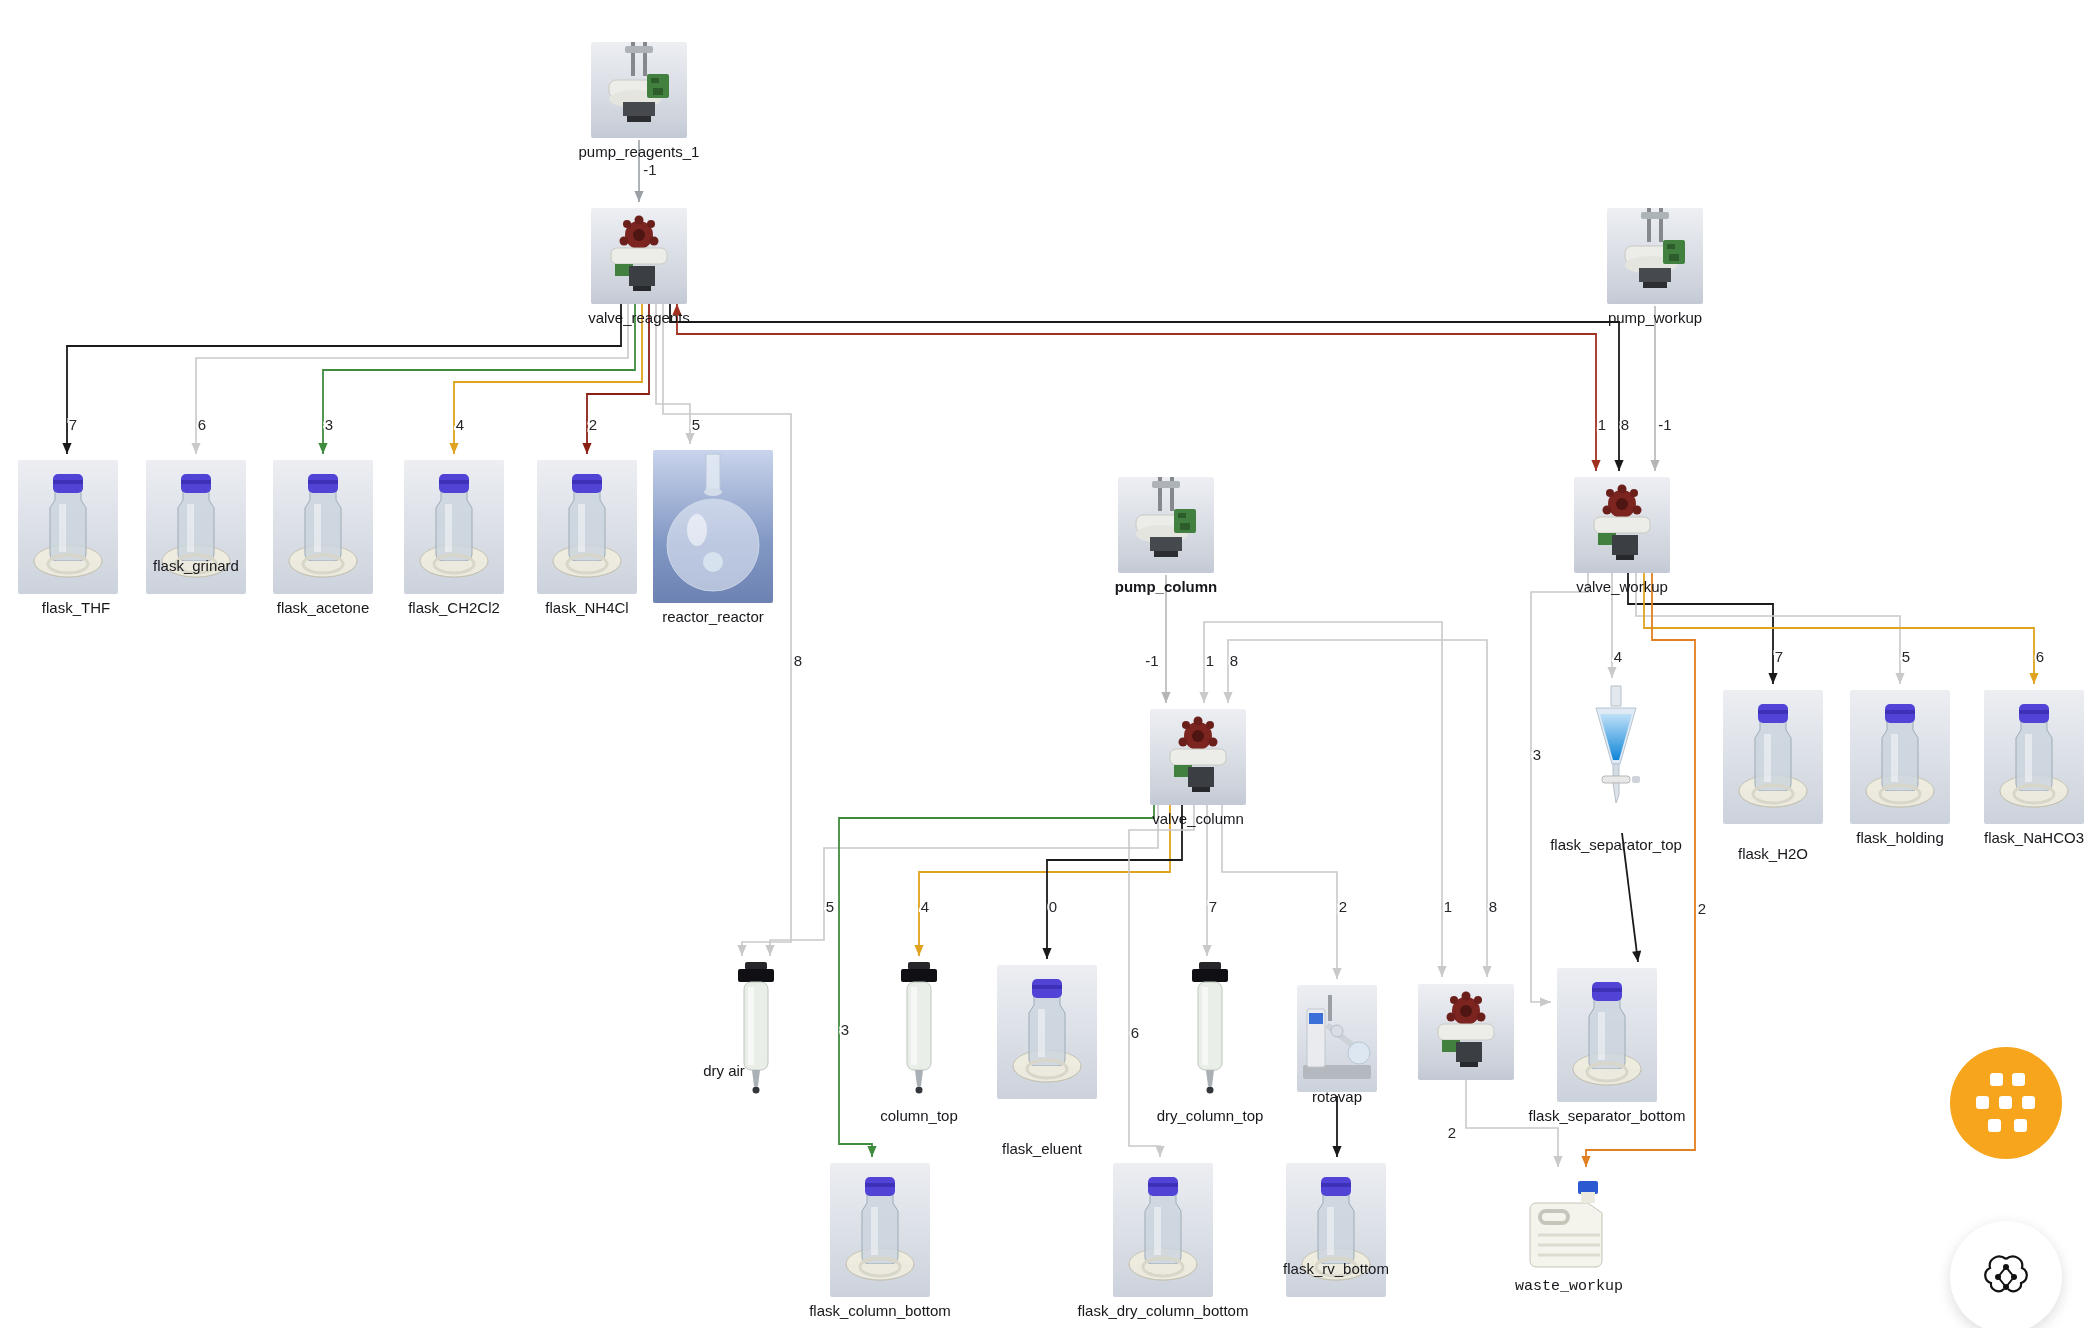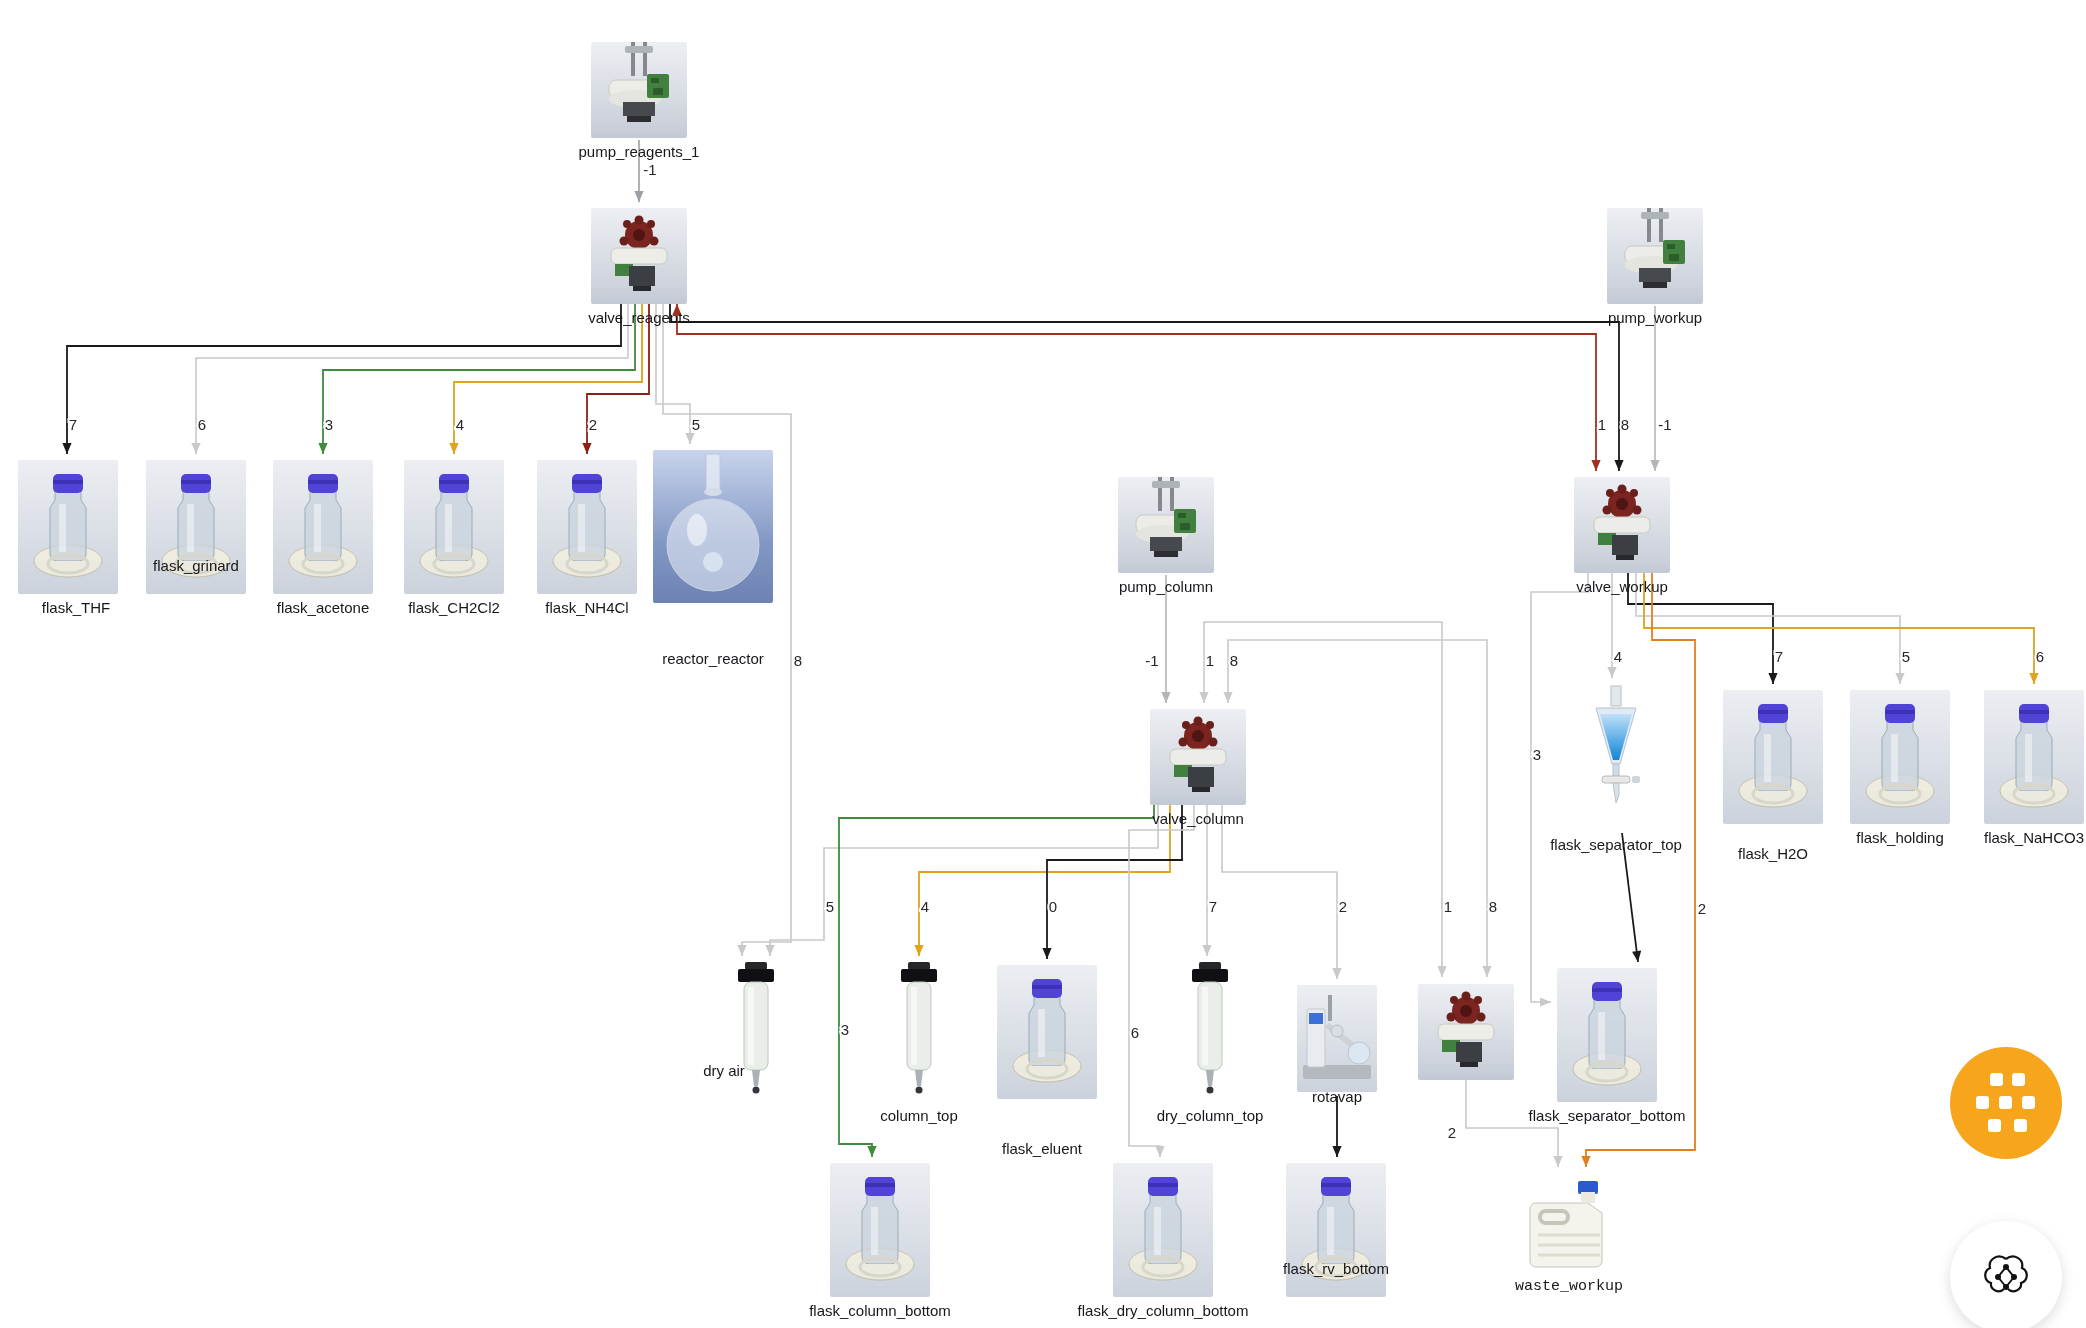--- a/index.html
+++ b/index.html
@@ -229,36 +229,36 @@
     <div class="node-label" style="left: 587px; top: 608px;">flask_NH4Cl</div>
     <div class="node bg-reactor" style="left: 653px; top: 450px; width: 120px; height: 153px;">
       <svg viewBox="0 0 120 153">
         <rect x="53" y="4" width="14" height="36" fill="#e6ecf5" fill-opacity="0.8" stroke="#b9c6da"></rect>
         <circle cx="60" cy="95" r="46" fill="#eef3fa" fill-opacity="0.55" stroke="#c9d5e6"></circle>
         <ellipse cx="44" cy="80" rx="10" ry="16" fill="#ffffff" opacity="0.55"></ellipse>
         <ellipse cx="60" cy="42" rx="9" ry="4" fill="#d4dcea"></ellipse>
         <circle cx="60" cy="112" r="10" fill="#dfe8f3" opacity="0.8"></circle>
       </svg>
     </div>
-    <div class="node-label" style="left: 713px; top: 617px; margin-top: 42px;">reactor_reactor</div>
+    <div class="node-label" style="left: 713px; top: 617px;">reactor_reactor</div>
     <div class="node bg-machine" style="left: 1118px; top: 477px; width: 96px; height: 96px;">
       <svg viewBox="0 0 96 96">
         <rect x="40" y="0" width="4" height="34" fill="#85898e"></rect>
         <rect x="52" y="0" width="4" height="34" fill="#85898e"></rect>
         <rect x="34" y="4" width="28" height="7" rx="2" fill="#aeb3b8"></rect>
         <rect x="18" y="38" width="52" height="18" rx="7" fill="#ecede8" stroke="#c8c9c1"></rect>
         <ellipse cx="44" cy="57" rx="26" ry="9" fill="#e4e5df"></ellipse>
         <rect x="56" y="32" width="22" height="24" rx="2" fill="#41803f"></rect>
         <rect x="60" y="36" width="8" height="5" fill="#2c5d2b"></rect>
         <rect x="62" y="46" width="10" height="7" fill="#2c5d2b"></rect>
         <rect x="32" y="60" width="32" height="14" fill="#46494e"></rect>
         <rect x="36" y="74" width="24" height="6" fill="#2b2d31"></rect>
       </svg>
     </div>
-    <div class="node-label" style="left: 1166px; top: 587px;">pump_column</div>
+    <div class="node-label" style="left: 1166px; top: 587px; font-weight: bold;">pump_column</div>
     <div class="node bg-machine" style="left: 1574px; top: 477px; width: 96px; height: 96px;">
       <svg viewBox="0 0 96 96">
         <circle cx="48" cy="27" r="14" fill="#7b2420"></circle>
         <circle cx="48" cy="27" r="6" fill="#4f1512"></circle>
         <circle cx="33" cy="33" r="4.5" fill="#6b1f1b"></circle>
         <circle cx="63" cy="33" r="4.5" fill="#6b1f1b"></circle>
         <circle cx="48" cy="12" r="4.5" fill="#6b1f1b"></circle>
         <circle cx="36" cy="16" r="4" fill="#6b1f1b"></circle>
         <circle cx="60" cy="16" r="4" fill="#6b1f1b"></circle>
         <rect x="20" y="40" width="56" height="16" rx="6" fill="#ecede8" stroke="#c8c9c1"></rect>

